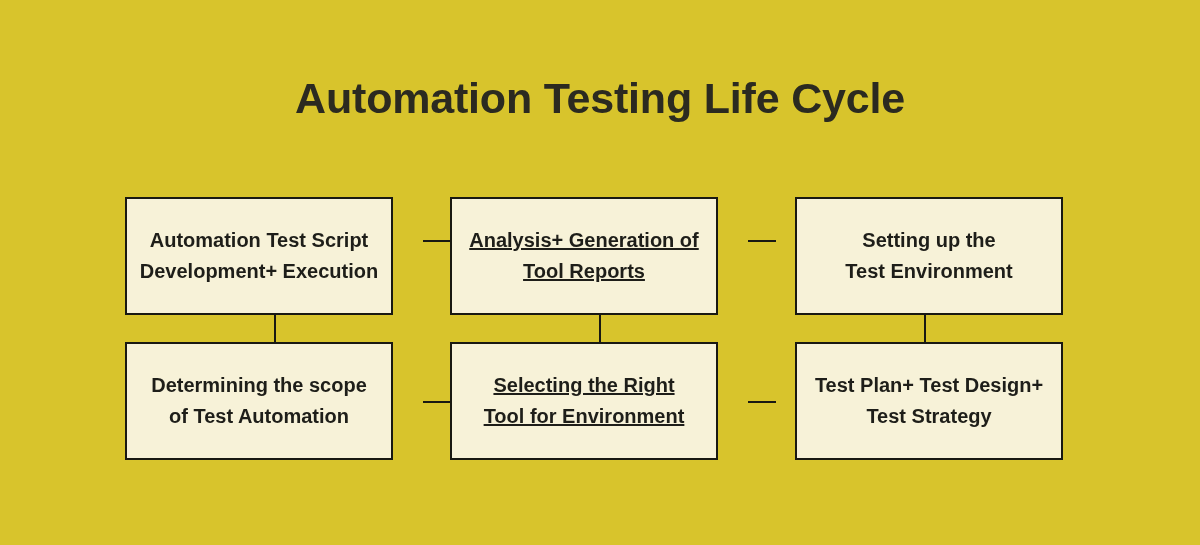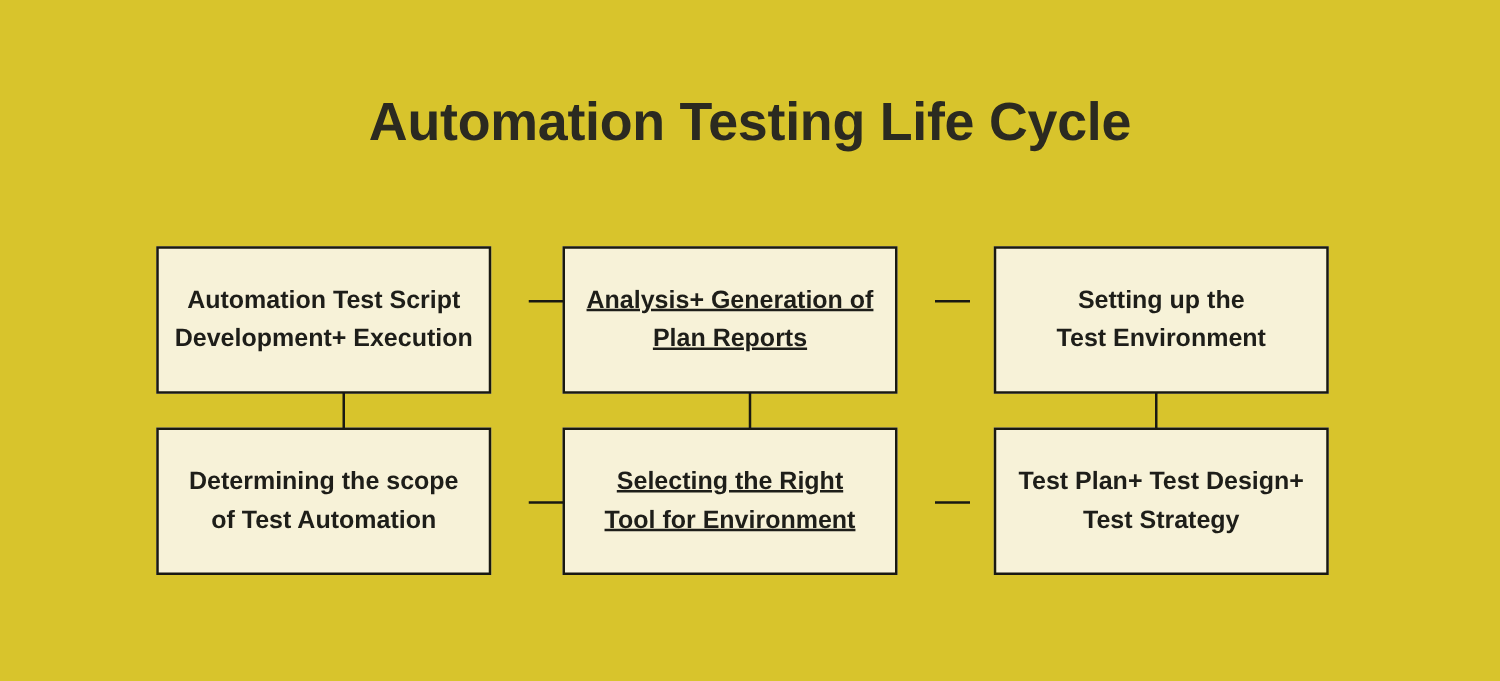--- a/index.html
+++ b/index.html
@@ -70,21 +70,21 @@
 <div class="canvas">
 
   <h1 class="title">Automation Testing Life Cycle</h1>
 
   <div class="node r1 c1">
     <span class="line">Automation Test Script</span>
     <span class="line">Development+ Execution</span>
   </div>
   <div class="node r1 c2">
     <span class="line">Analysis+ Generation of</span>
-    <span class="line">Plan Reports</span>
+    <span class="line">Tool Reports</span>
   </div>
   <div class="node r1 c3">
     <span class="line">Setting up the</span>
     <span class="line">Test Environment</span>
   </div>
 
   <div class="node r2 c1">
     <span class="line">Determining the scope</span>
     <span class="line">of Test Automation</span>
   </div>

